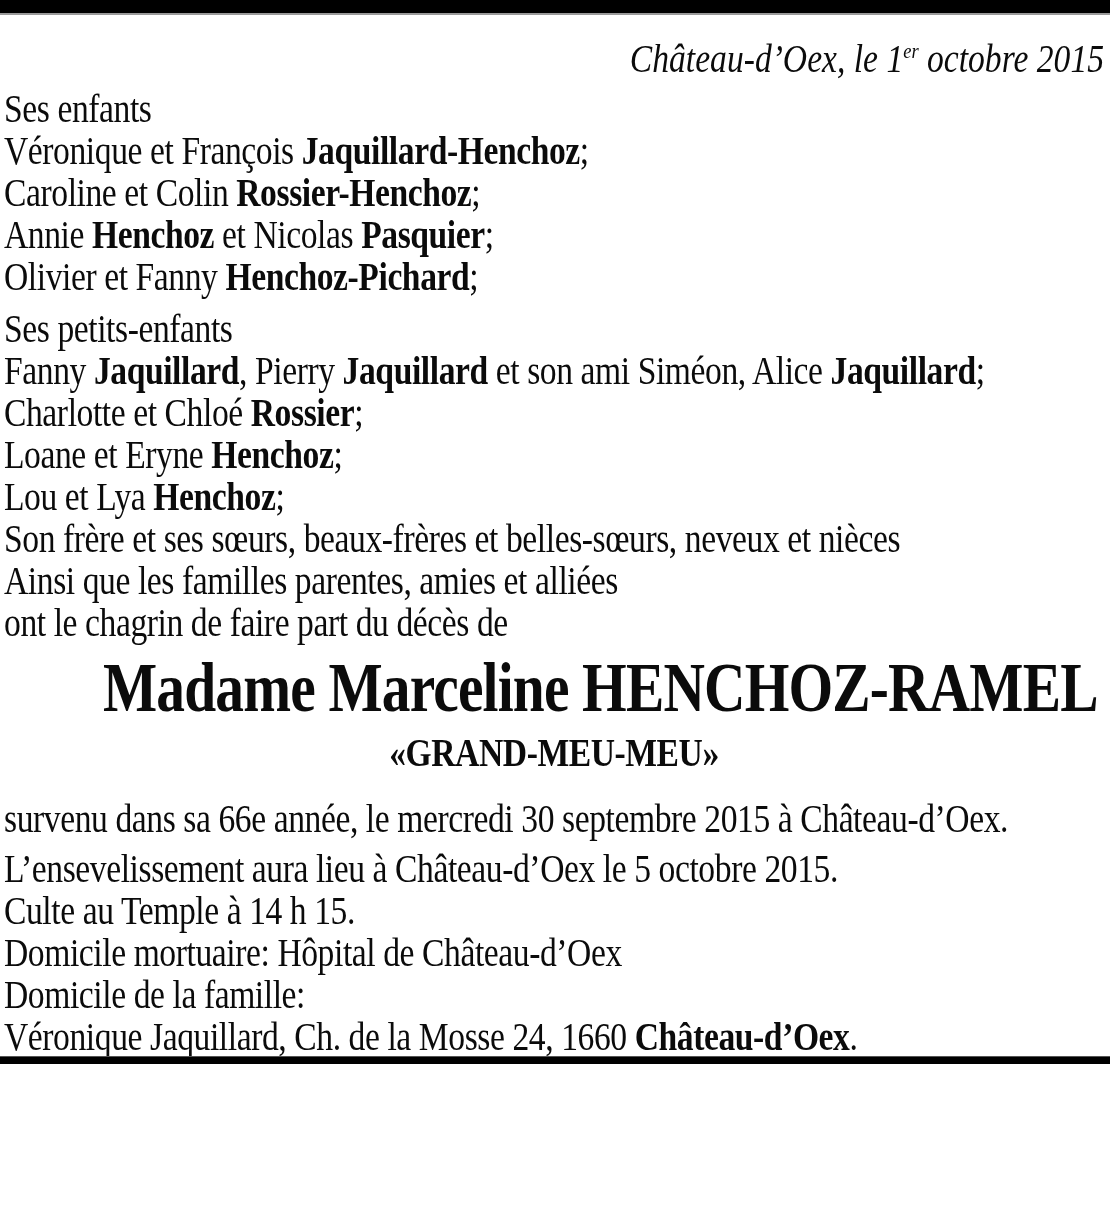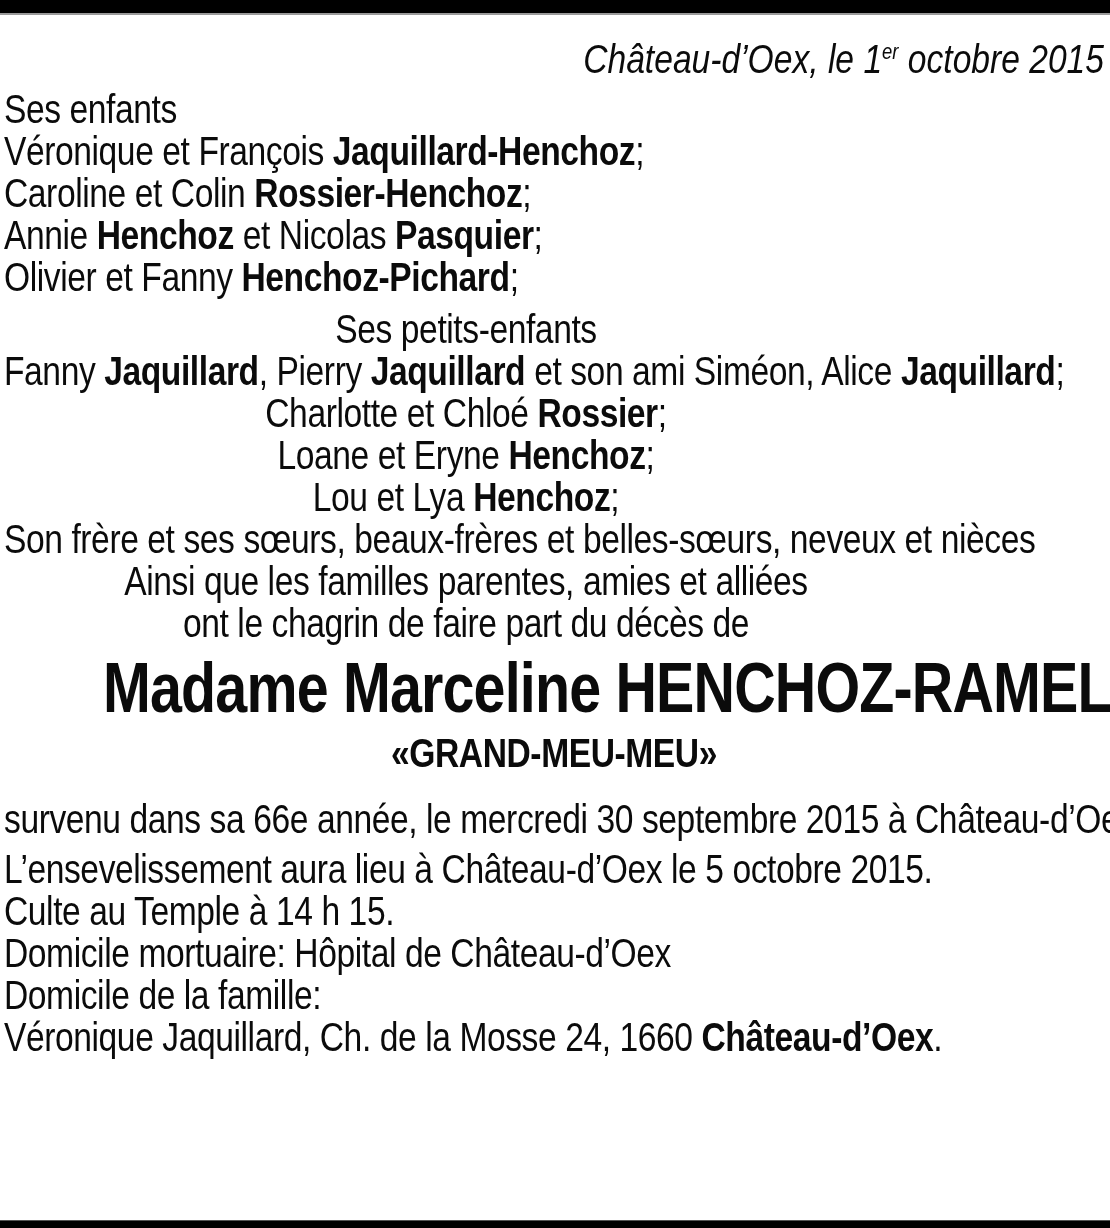--- a/index.html
+++ b/index.html
@@ -1,22 +1,22 @@
 <!DOCTYPE html>
 <html><head>
 <meta charset="utf-8">
 <style>
   html, body { margin: 0; padding: 0; background: #ffffff; }
   .page {
     position: relative;
     width: 1110px;
-    height: 1228px;
+    height: 1064px;
     background: #ffffff;
     color: #0b0b0b;
-    font-family: Liberation Sans, sans-serif;
+    font-family: Liberation Serif, serif;
     overflow: hidden;
   }
   .bar { position: absolute; left: 0; width: 1110px; background: #000000; }
   .bar.top { top: 0; height: 13px; border-bottom: 2px solid #9a9a9a; }
   .bar.bottom { bottom: 0; height: 7px; border-top: 1px solid #555; }
 
   .content { position: absolute; top: 14px; left: 4px; right: 6px; }
 
   .line, .heading {
     font-size: 40px;
@@ -34,21 +34,21 @@
     font-style: italic;
     text-align: right;
     white-space: nowrap;
     transform: scaleX(0.84);
     transform-origin: 100% 50%;
     margin-top: 24px;
   }
   .dateline sup { font-size: 55%; line-height: 0; }
 
   .heading.first { margin-top: 8px; }
-  .section-gap { margin-top: 10px; text-align: center; }
+  .section-gap { margin-top: 10px; }
 
   .deceased-name {
     margin: 2px 0 0 0;
     font-size: 70px;
     line-height: 84px;
     font-weight: bold;
     letter-spacing: -1px;
     text-align: center;
     white-space: nowrap;
     transform: scaleX(0.82);

